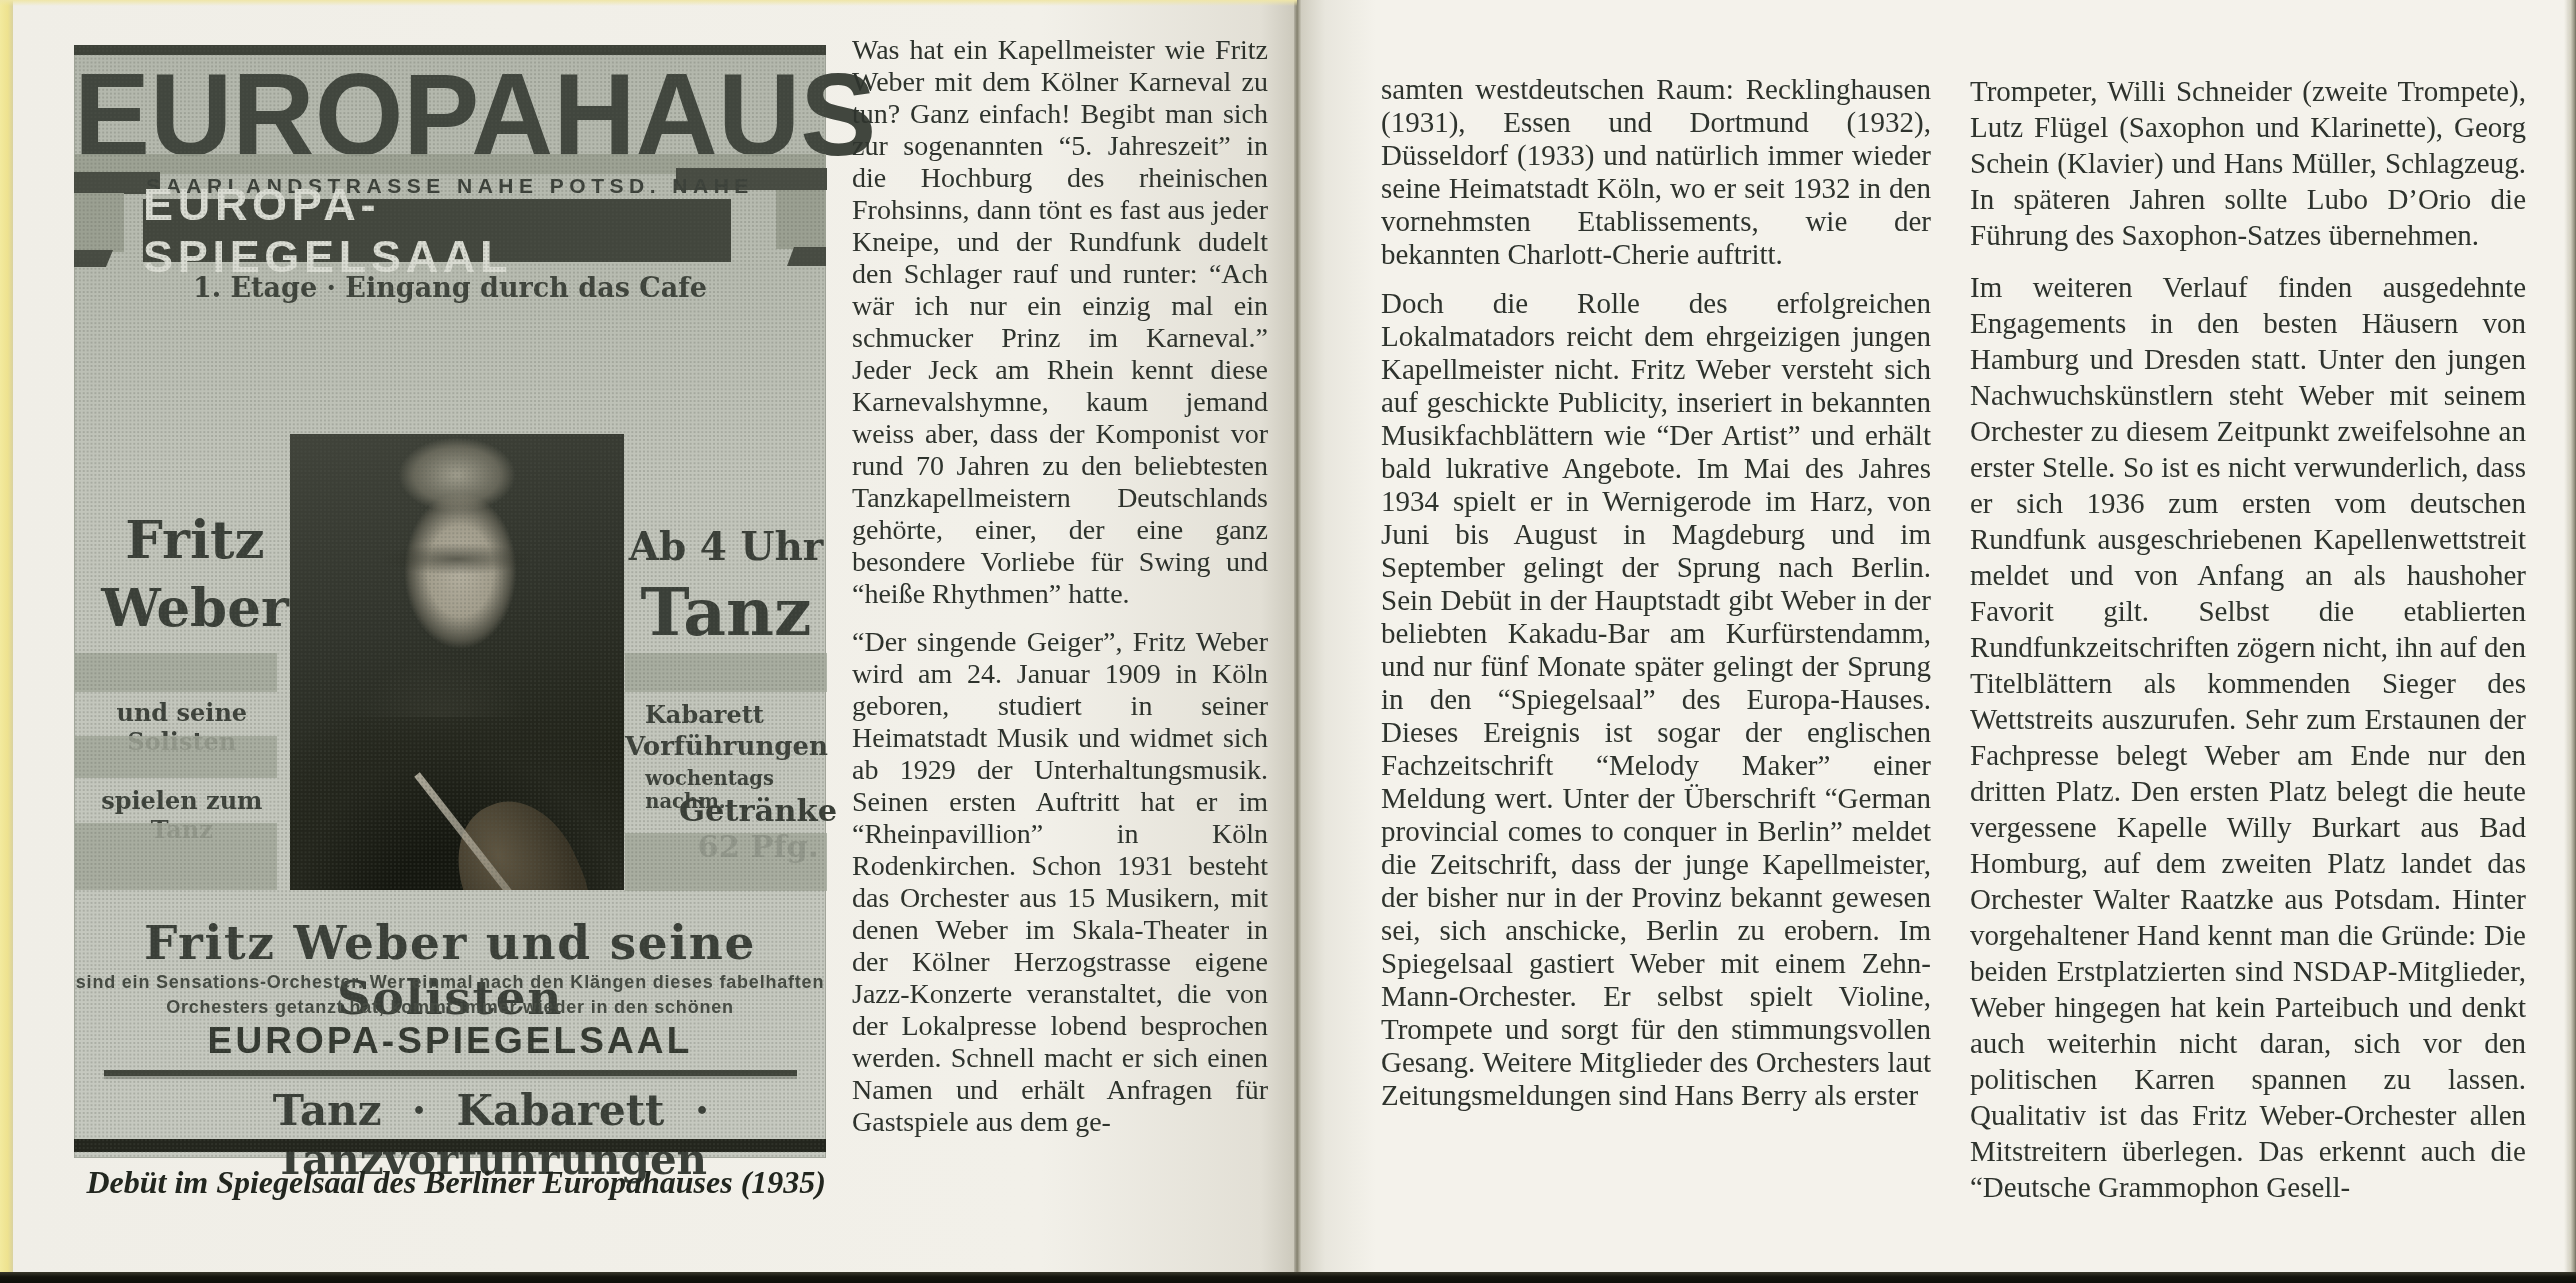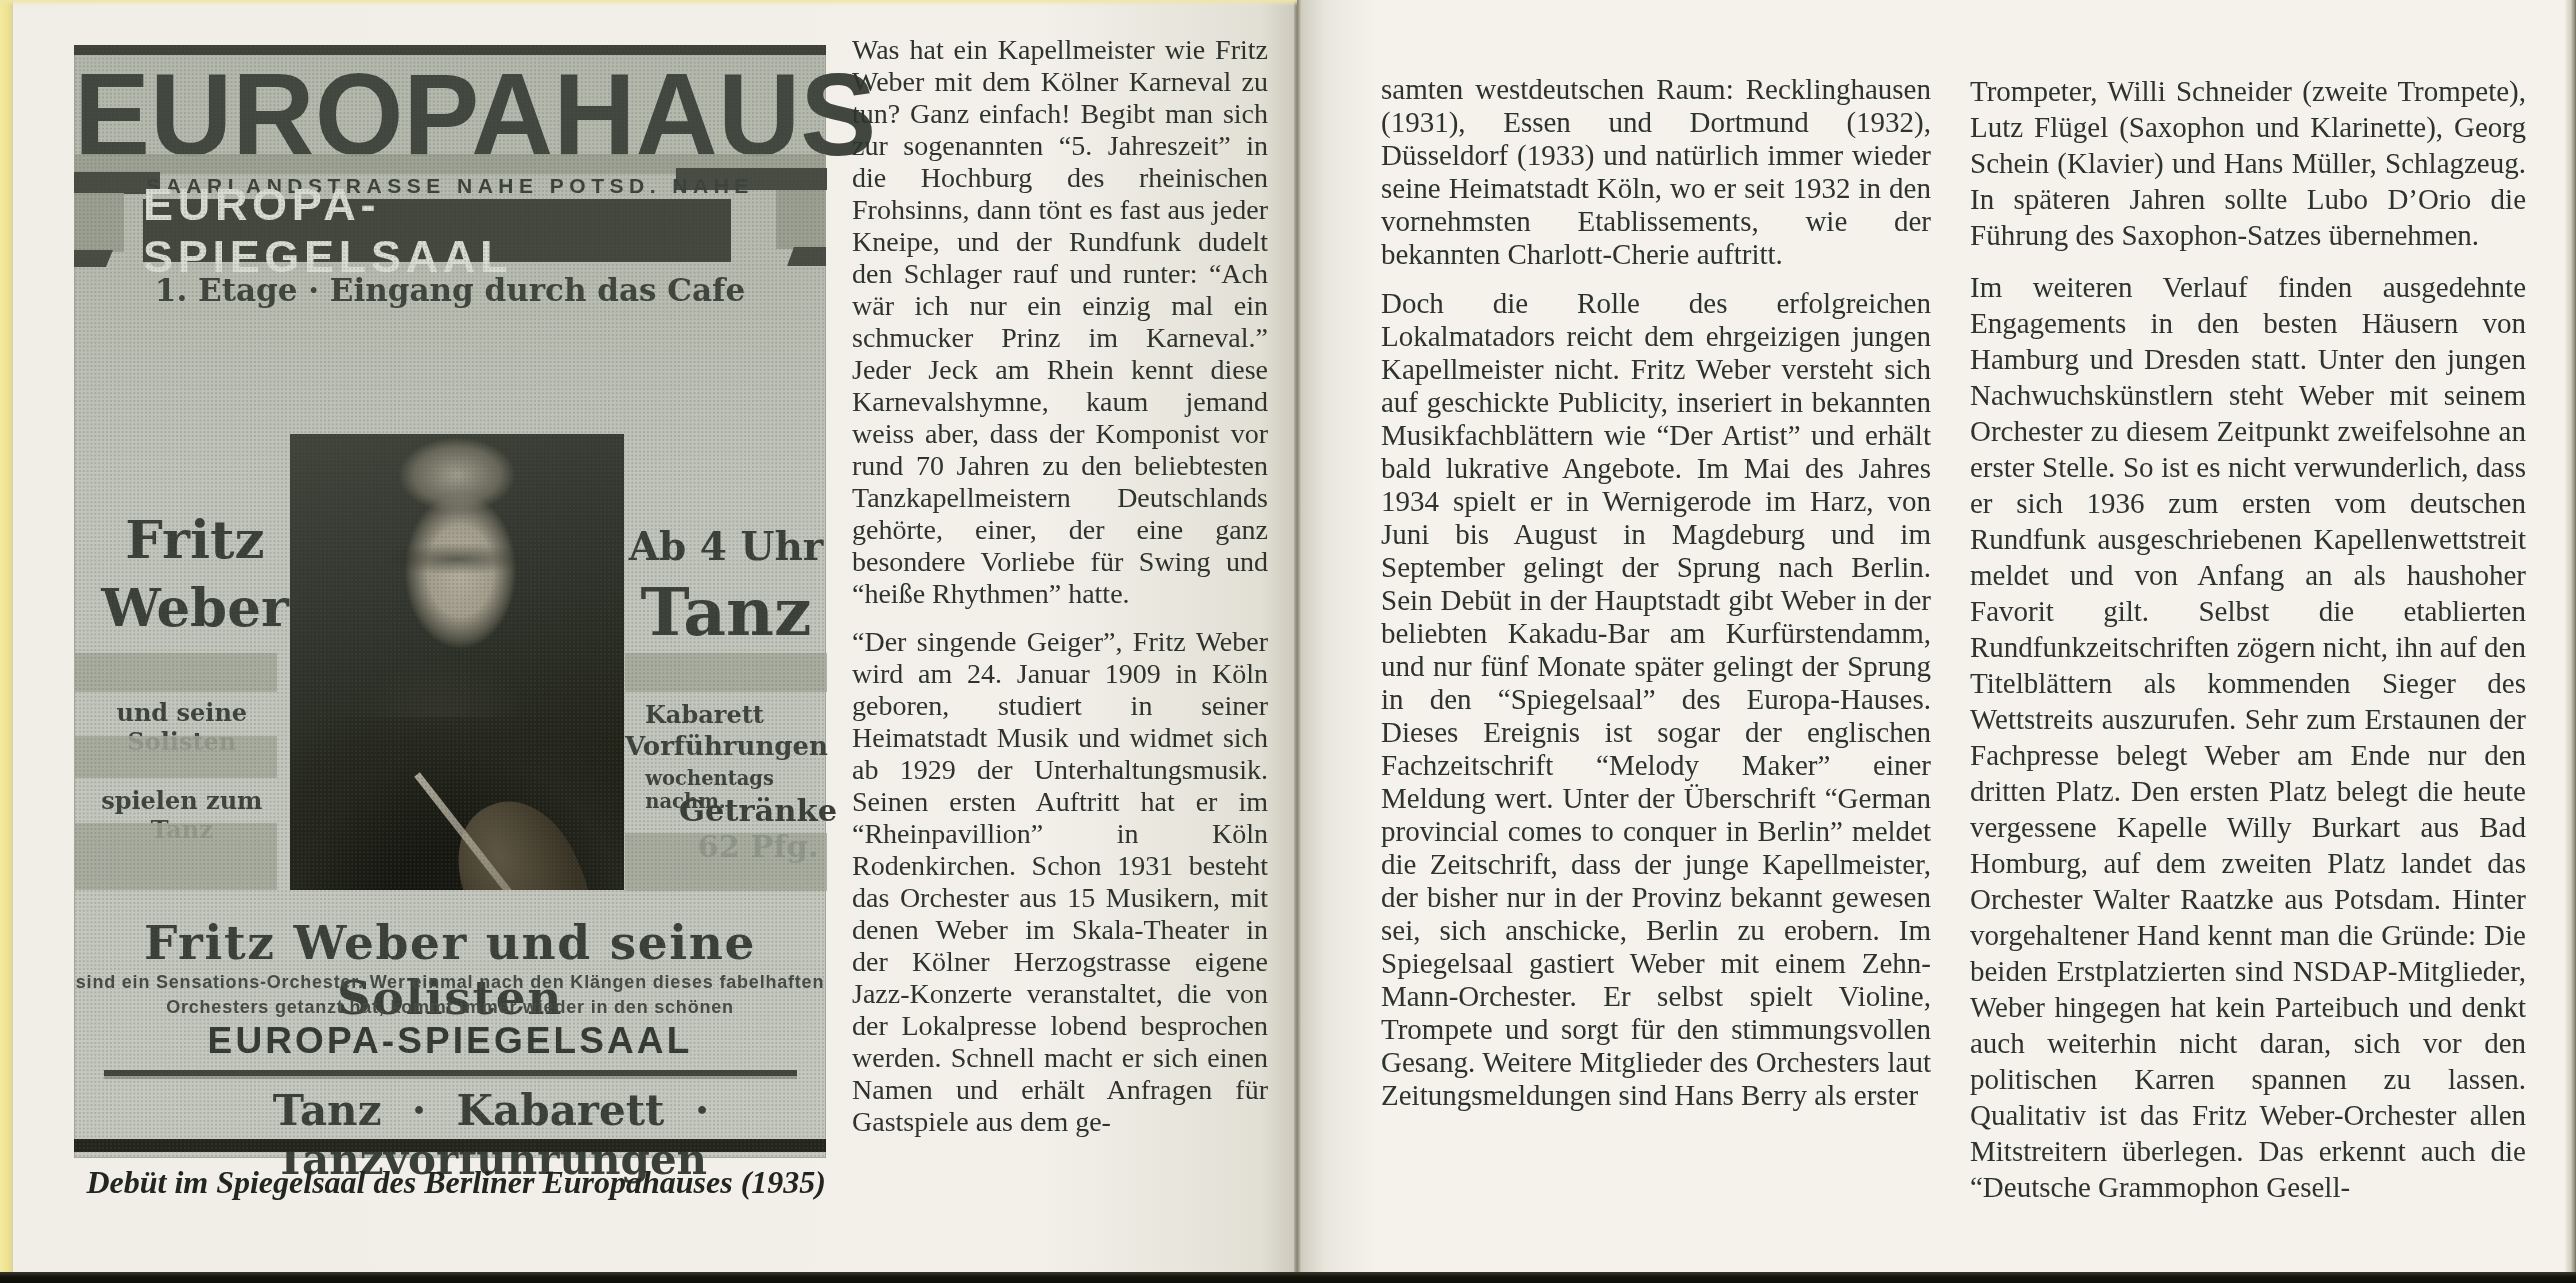--- a/index.html
+++ b/index.html
@@ -45,21 +45,21 @@
   .poster .midband{position:absolute;left:0;top:109px;width:100%;height:20.3px;background:#9aa091;opacity:.9;}
   .blk{position:absolute;background:#474b42;}
   .graycol{position:absolute;background:#9ba092;}
   .poster .address{position:absolute;left:0;top:129px;width:100%;text-align:center;
     font-family:"Liberation Sans",sans-serif;font-weight:700;font-size:21px;letter-spacing:5.5px;color:#3c413a;}
   .poster .hallbar{position:absolute;left:69px;top:154px;width:588px;height:63px;background:#42463d;
     display:flex;align-items:center;justify-content:center;}
   .poster .hallbar span{font-family:"Liberation Sans",sans-serif;font-weight:700;font-size:45px;
     letter-spacing:4.7px;color:#dadcd3;}
   .poster .floorline{position:absolute;left:0;top:227px;width:100%;text-align:center;
-    font-family:"DejaVu Serif",serif;font-weight:700;font-size:31px;color:#3f443c;}
+    font-family:"DejaVu Serif",serif;font-weight:700;font-size:27px;color:#3f443c;}
   .poster .slogan{position:absolute;left:0;top:295px;width:100%;text-align:center;
     font-family:"DejaVu Serif",serif;font-weight:700;font-size:45px;letter-spacing:0.8px;color:#3b403a;}
 
   
   .photo{position:absolute;left:216px;top:389px;width:334px;height:456px;overflow:hidden;
     background:
       radial-gradient(ellipse 78px 50px at 50% 9%, #b9b5a3cc 0%, #8f8b7a88 55%, transparent 75%),
       radial-gradient(ellipse 72px 100px at 51% 30%, #b5b0a0 0%, #a39e8d 45%, #6f6c5e88 70%, transparent 78%),
       radial-gradient(ellipse 117px 86px at 46% 62%, #55554933 0%, transparent 70%),
       linear-gradient(160deg,#41443b 0%, #30332b 40%, #202218 75%, #181a12 100%);}

